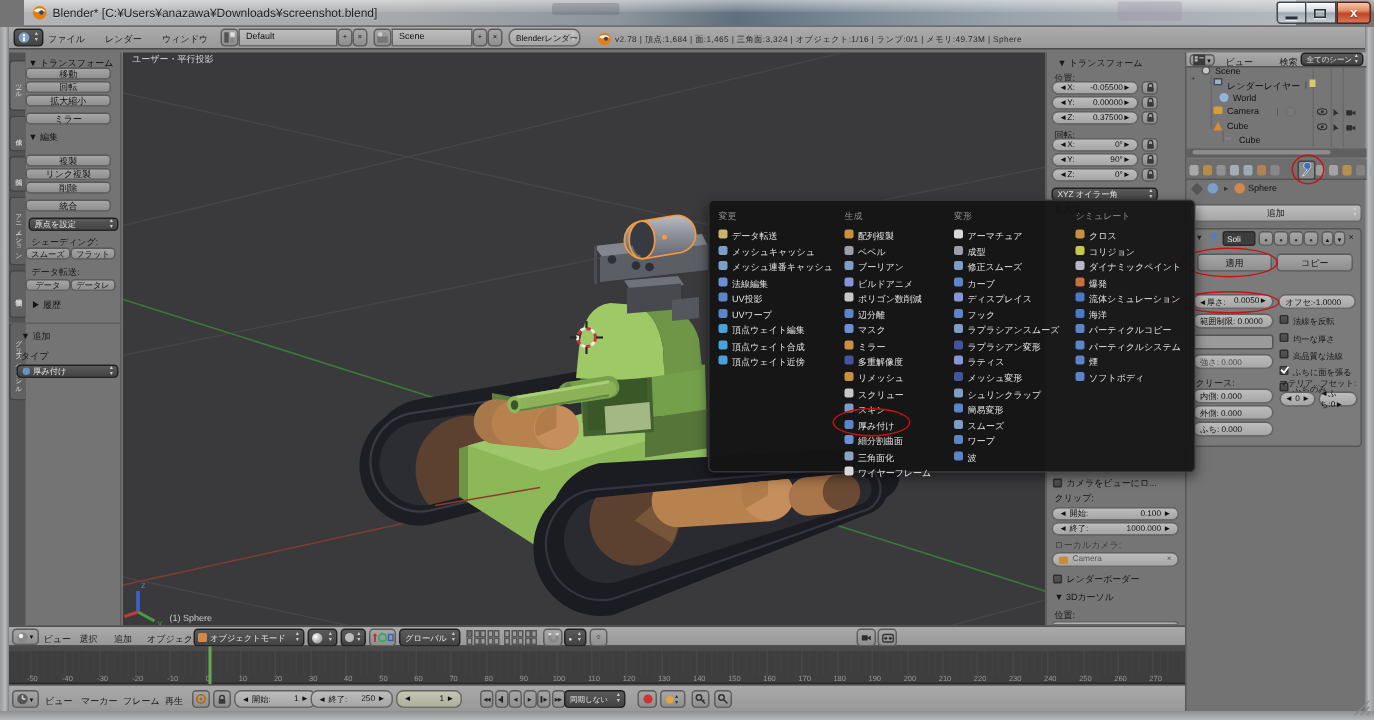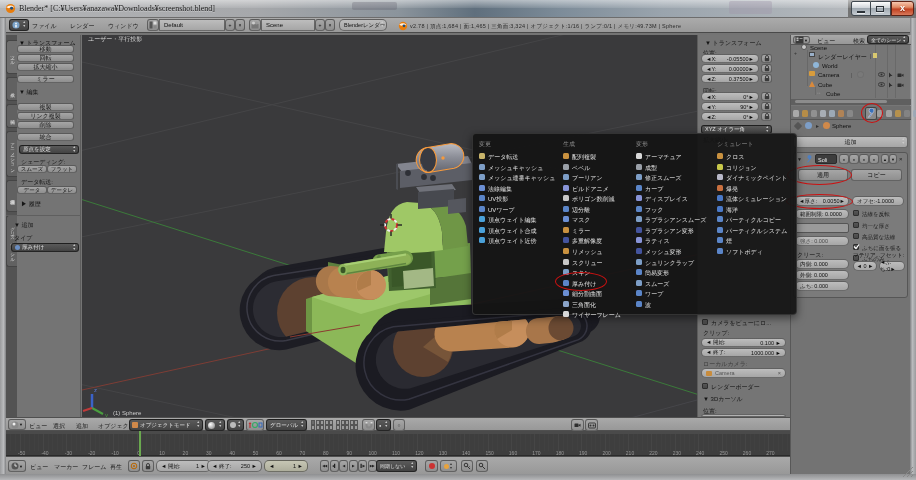--- a/index.html
+++ b/index.html
@@ -10,23 +10,23 @@
  border-radius:3px;color:#101010;font-size:6px;display:flex;align-items:center;justify-content:center;}
 .fld{background:linear-gradient(#bdbdbd,#a6a6a6);border:1px solid rgba(25,25,25,.5);
  border-radius:5px;color:#101010;font-size:6px;display:flex;align-items:center;}
 .dk{background:linear-gradient(#5a5a5a,#434343);border:1px solid rgba(15,15,15,.7);
  border-radius:3px;color:#e6e6e6;font-size:6px;display:flex;align-items:center;}
 .hdrtxt{font-size:6px;color:#1a1a1a;}
 .chk{width:6px;height:6px;background:linear-gradient(#565656,#474747);border:1px solid #2e2e2e;border-radius:1px;}
 .ud{position:absolute;right:2px;font-size:3.5px;color:#ccc;line-height:1.1;}
 </style></head><body>
 
-<div class="abs" style="left:0;top:0;width:848px;height:18px;
+<div class="abs" style="left:16px;top:0;width:848px;height:18px;
 background:linear-gradient(90deg,#b3b4b6 0%,#a6a8ab 30%,#8b949c 47%,#5f6f7d 56%,#7d8c99 66%,#9aa4ad 78%,#b5b9bd 100%);
-border-bottom:1px solid #6d6d6d;font-family:Liberation Serif, serif;">
+border-bottom:1px solid #6d6d6d;">
  <div class="abs" style="left:0;top:0;width:916px;height:8px;background:linear-gradient(rgba(255,255,255,.5),rgba(255,255,255,.1));"></div>
  <svg class="abs" style="left:5px;top:3px" width="11" height="11" viewBox="0 0 12 12">
    <circle cx="6" cy="6" r="5" fill="#e87d0d"></circle>
    <path d="M1.5 4.5 Q4 2.2 8 3 L10.5 5 Q7 4.2 4 5.6 Z" fill="#fff" opacity=".9"></path>
    <circle cx="7.2" cy="5.8" r="1.6" fill="#1b4e80"></circle>
  </svg>
  <div class="abs" style="left:19px;top:4px;font-size:8px;letter-spacing:0px;color:#1c1c1c;text-shadow:0 1px 0 rgba(255,255,255,.35);white-space:nowrap;">Blender*  [C:¥Users¥anazawa¥Downloads¥screenshot.blend]</div>
  <div class="abs" style="left:352px;top:2px;width:45px;height:8px;background:rgba(90,85,100,.28);border-radius:2px;"></div>
  <div class="abs" style="left:729px;top:1px;width:43px;height:13px;background:rgba(160,150,170,.4);border-radius:2px;"></div>
  <div class="abs" style="left:876px;top:0px;width:22px;height:10px;background:rgba(150,140,165,.3);border-radius:2px;"></div>

